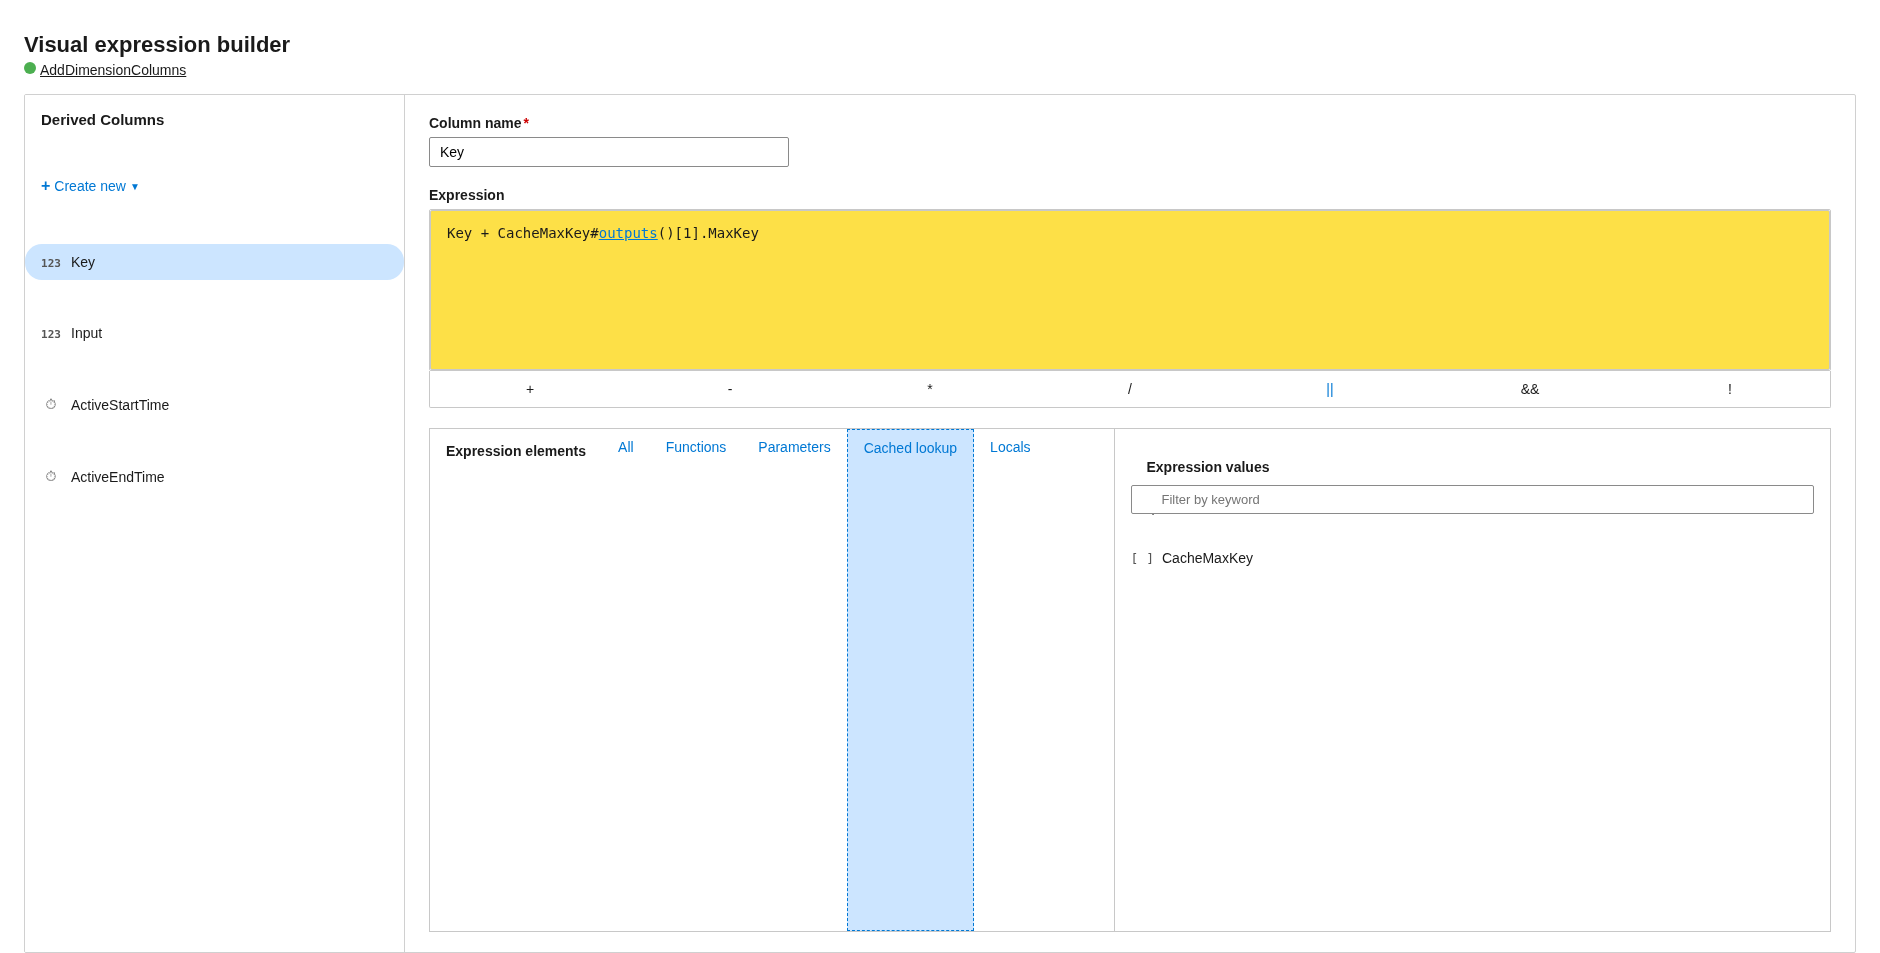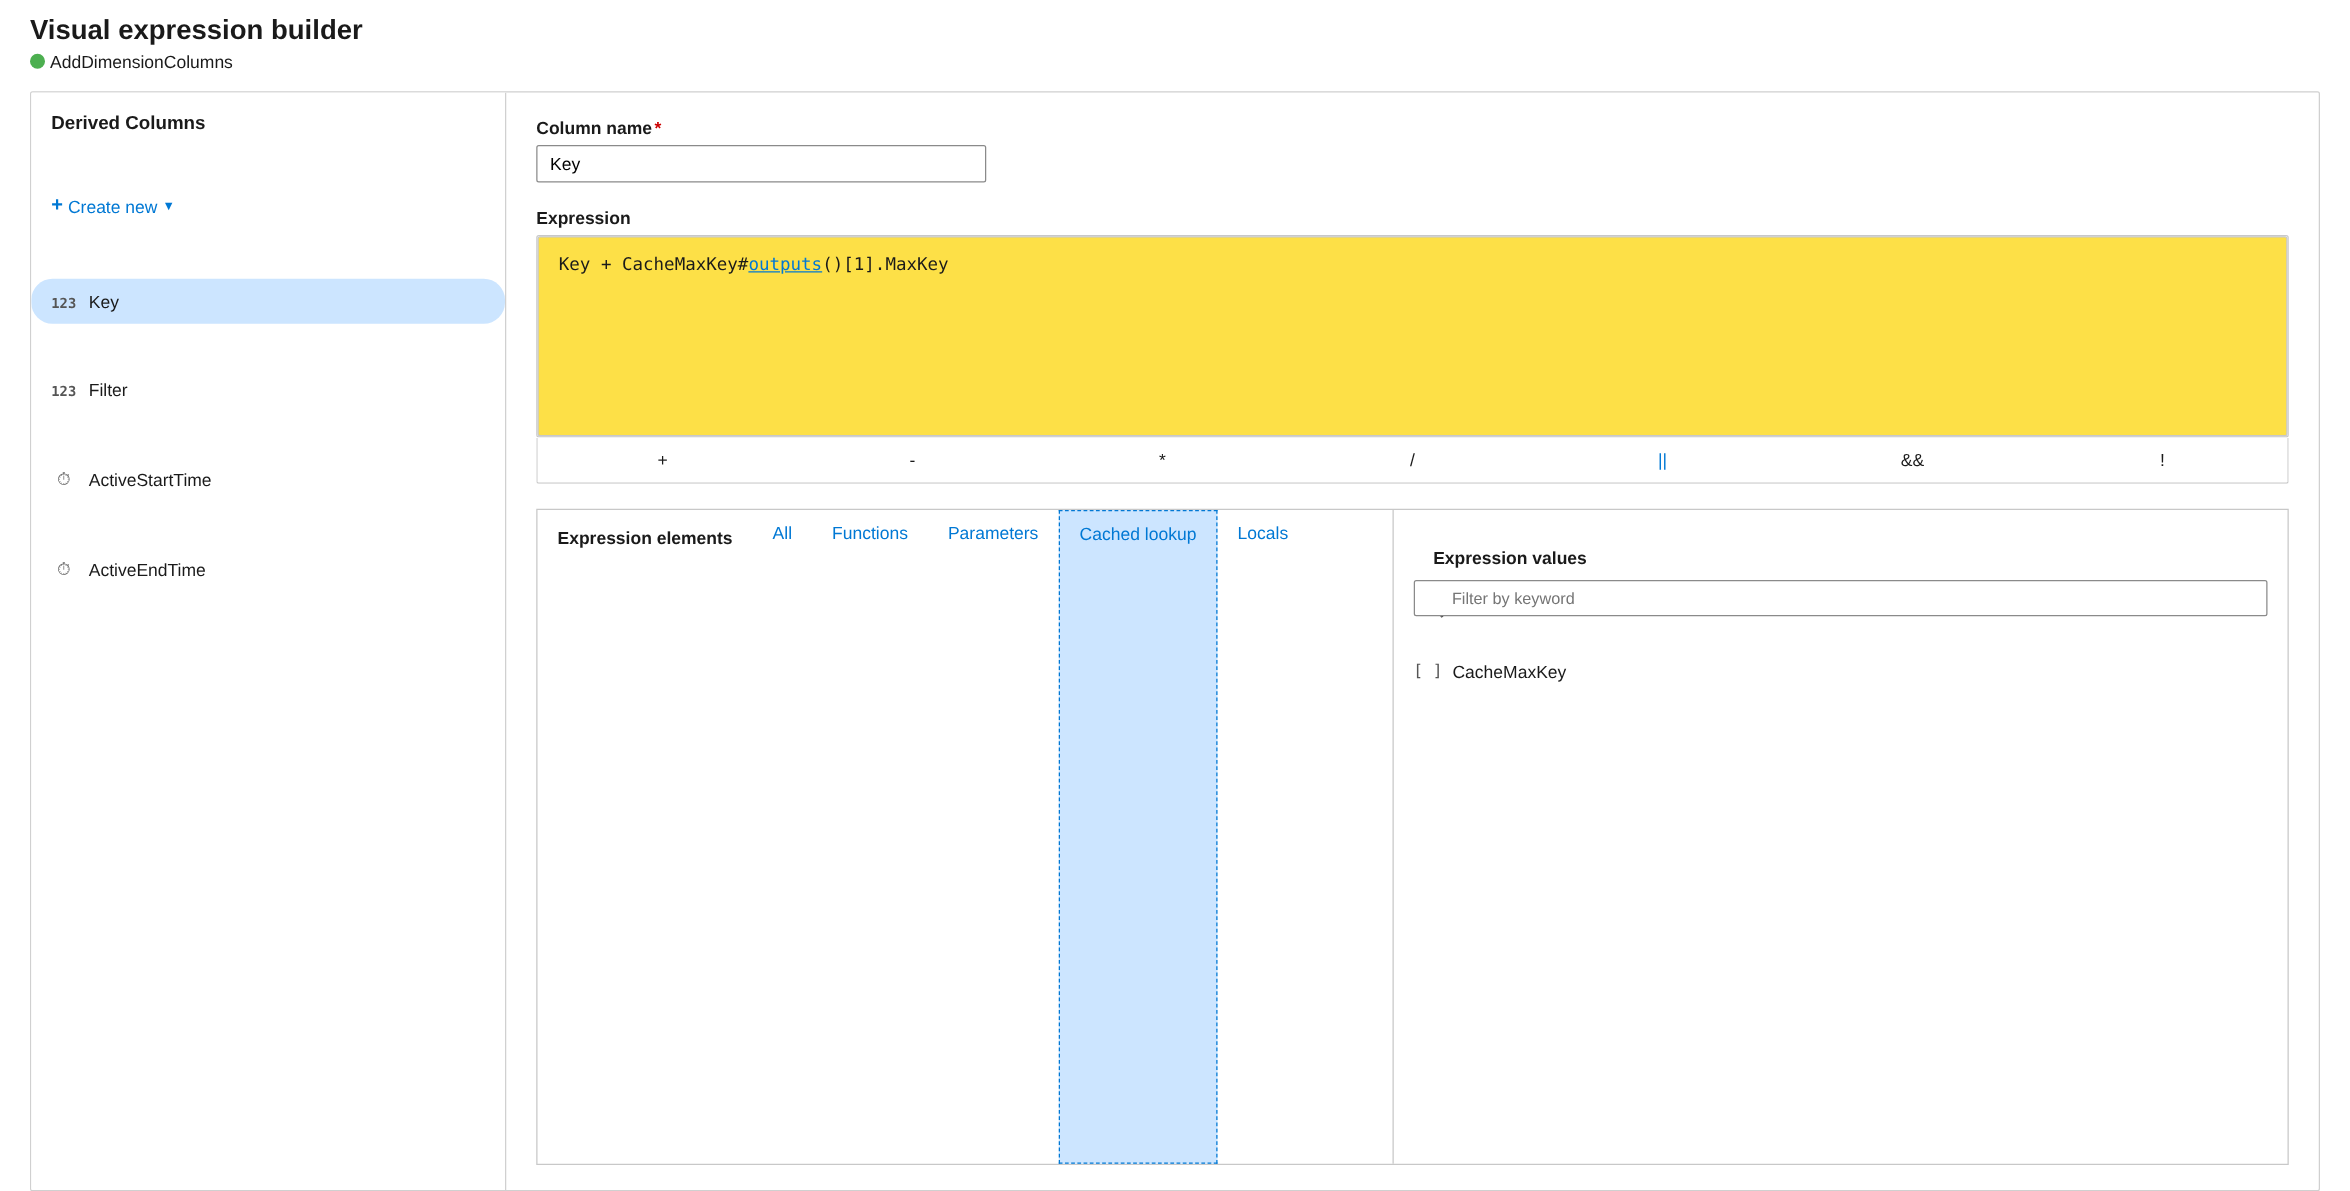--- a/index.html
+++ b/index.html
@@ -9,35 +9,35 @@
       background: #fff;
       color: #1a1a1a;
       height: 953px;
       width: 1880px;
       overflow: hidden;
     }
     .container {
       display: flex;
       flex-direction: column;
       height: 100%;
-      padding: 11px 24px 0 24px;
+      padding: 32px 24px 0 24px;
     }
     .header {
       margin-bottom: 16px;
     }
     .title {
       font-size: 22px;
       font-weight: 600;
       color: #1a1a1a;
     }
     .subtitle-row {
       display: flex;
-      align-items: center;
       gap: 4px;
       margin-top: 4px;
+      text-decoration: underline;
     }
     .green-dot {
       width: 12px;
       height: 12px;
       background: #4caf50;
       border-radius: 50%;
       display: inline-block;
     }
     .subtitle {
       font-size: 14px;
@@ -283,21 +283,21 @@
         <span>Create new</span>
         <span class="chevron-icon">▼</span>
       </div>
 
       <div class="sidebar-item active">
         <span class="sidebar-item-icon num">123</span>
         <span class="sidebar-item-label">Key</span>
       </div>
       <div class="sidebar-item">
         <span class="sidebar-item-icon num">123</span>
-        <span class="sidebar-item-label">Filter</span>
+        <span class="sidebar-item-label">Input</span>
       </div>
       <div class="sidebar-item">
         <span class="sidebar-item-icon clock">⏱</span>
         <span class="sidebar-item-label">ActiveStartTime</span>
       </div>
       <div class="sidebar-item">
         <span class="sidebar-item-icon clock">⏱</span>
         <span class="sidebar-item-label">ActiveEndTime</span>
       </div>
     </div>

